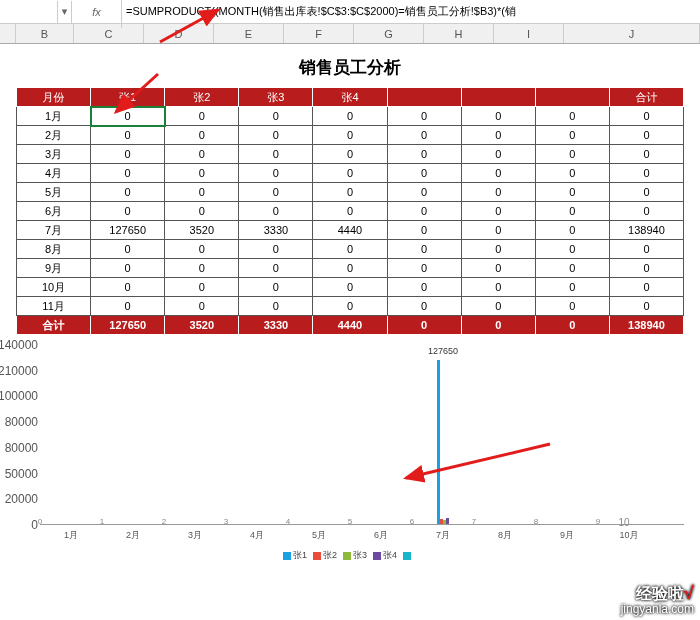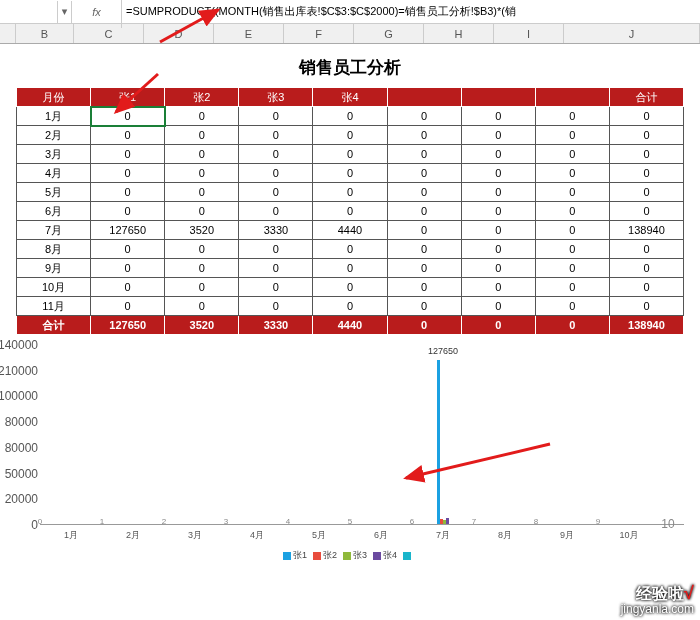--- a/index.html
+++ b/index.html
@@ -290,21 +290,21 @@
         <div class="x-tick" style="left: 0px; top: -12px; font-size: 8px; color: rgb(136, 136, 136);">0</div>
         <div class="x-tick" style="left: 62px; top: -12px; font-size: 8px; color: rgb(136, 136, 136);">1</div>
         <div class="x-tick" style="left: 124px; top: -12px; font-size: 8px; color: rgb(136, 136, 136);">2</div>
         <div class="x-tick" style="left: 186px; top: -12px; font-size: 8px; color: rgb(136, 136, 136);">3</div>
         <div class="x-tick" style="left: 248px; top: -12px; font-size: 8px; color: rgb(136, 136, 136);">4</div>
         <div class="x-tick" style="left: 310px; top: -12px; font-size: 8px; color: rgb(136, 136, 136);">5</div>
         <div class="x-tick" style="left: 372px; top: -12px; font-size: 8px; color: rgb(136, 136, 136);">6</div>
         <div class="x-tick" style="left: 434px; top: -12px; font-size: 8px; color: rgb(136, 136, 136);">7</div>
         <div class="x-tick" style="left: 496px; top: -12px; font-size: 8px; color: rgb(136, 136, 136);">8</div>
         <div class="x-tick" style="left: 558px; top: -12px; font-size: 8px; color: rgb(136, 136, 136);">9</div>
-        <div class="x-tick" style="left: 628px; top: -12px; font-size: 12px; color: rgb(136, 136, 136);">10</div>
+        <div class="x-tick" style="left: 584px; top: -12px; font-size: 10px; color: rgb(136, 136, 136);">10</div>
       </div>
   </div>
   <div class="legend" id="legend"><span class="lg-sw" style="background: rgb(27, 161, 226);"></span><span>张1</span><span class="lg-sw" style="background: rgb(232, 76, 61);"></span><span>张2</span><span class="lg-sw" style="background: rgb(143, 185, 59);"></span><span>张3</span><span class="lg-sw" style="background: rgb(107, 74, 160);"></span><span>张4</span><span class="lg-sw" style="background: rgb(25, 181, 203);"></span></div>
 </div>
 
 <div class="arrow" style="left:160px;top:4px">
 <svg width="80" height="40">
       <defs>
         <marker id="ah1" markerWidth="8" markerHeight="8" refX="6" refY="3" orient="auto">
           <path d="M0,0 L7,3 L0,6 Z" fill="#e21b1b"></path>

